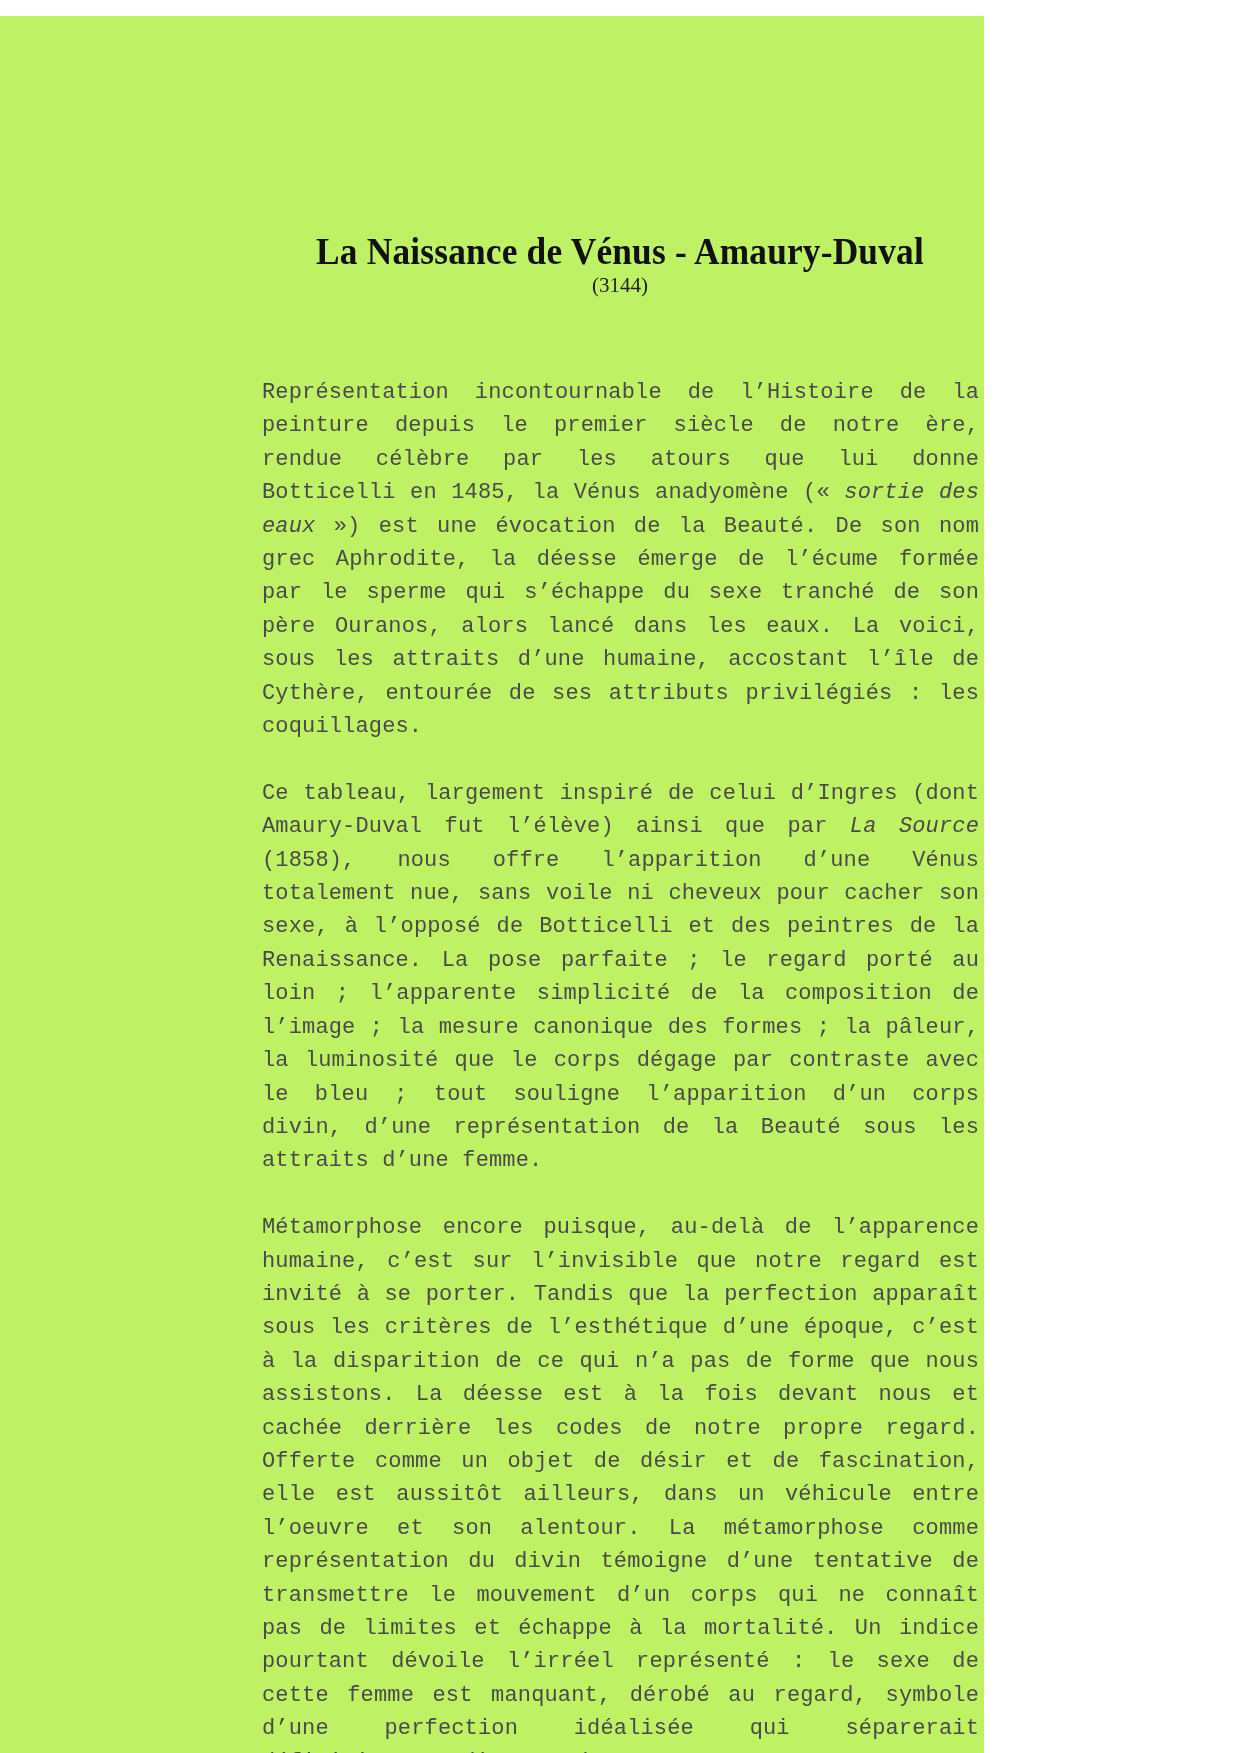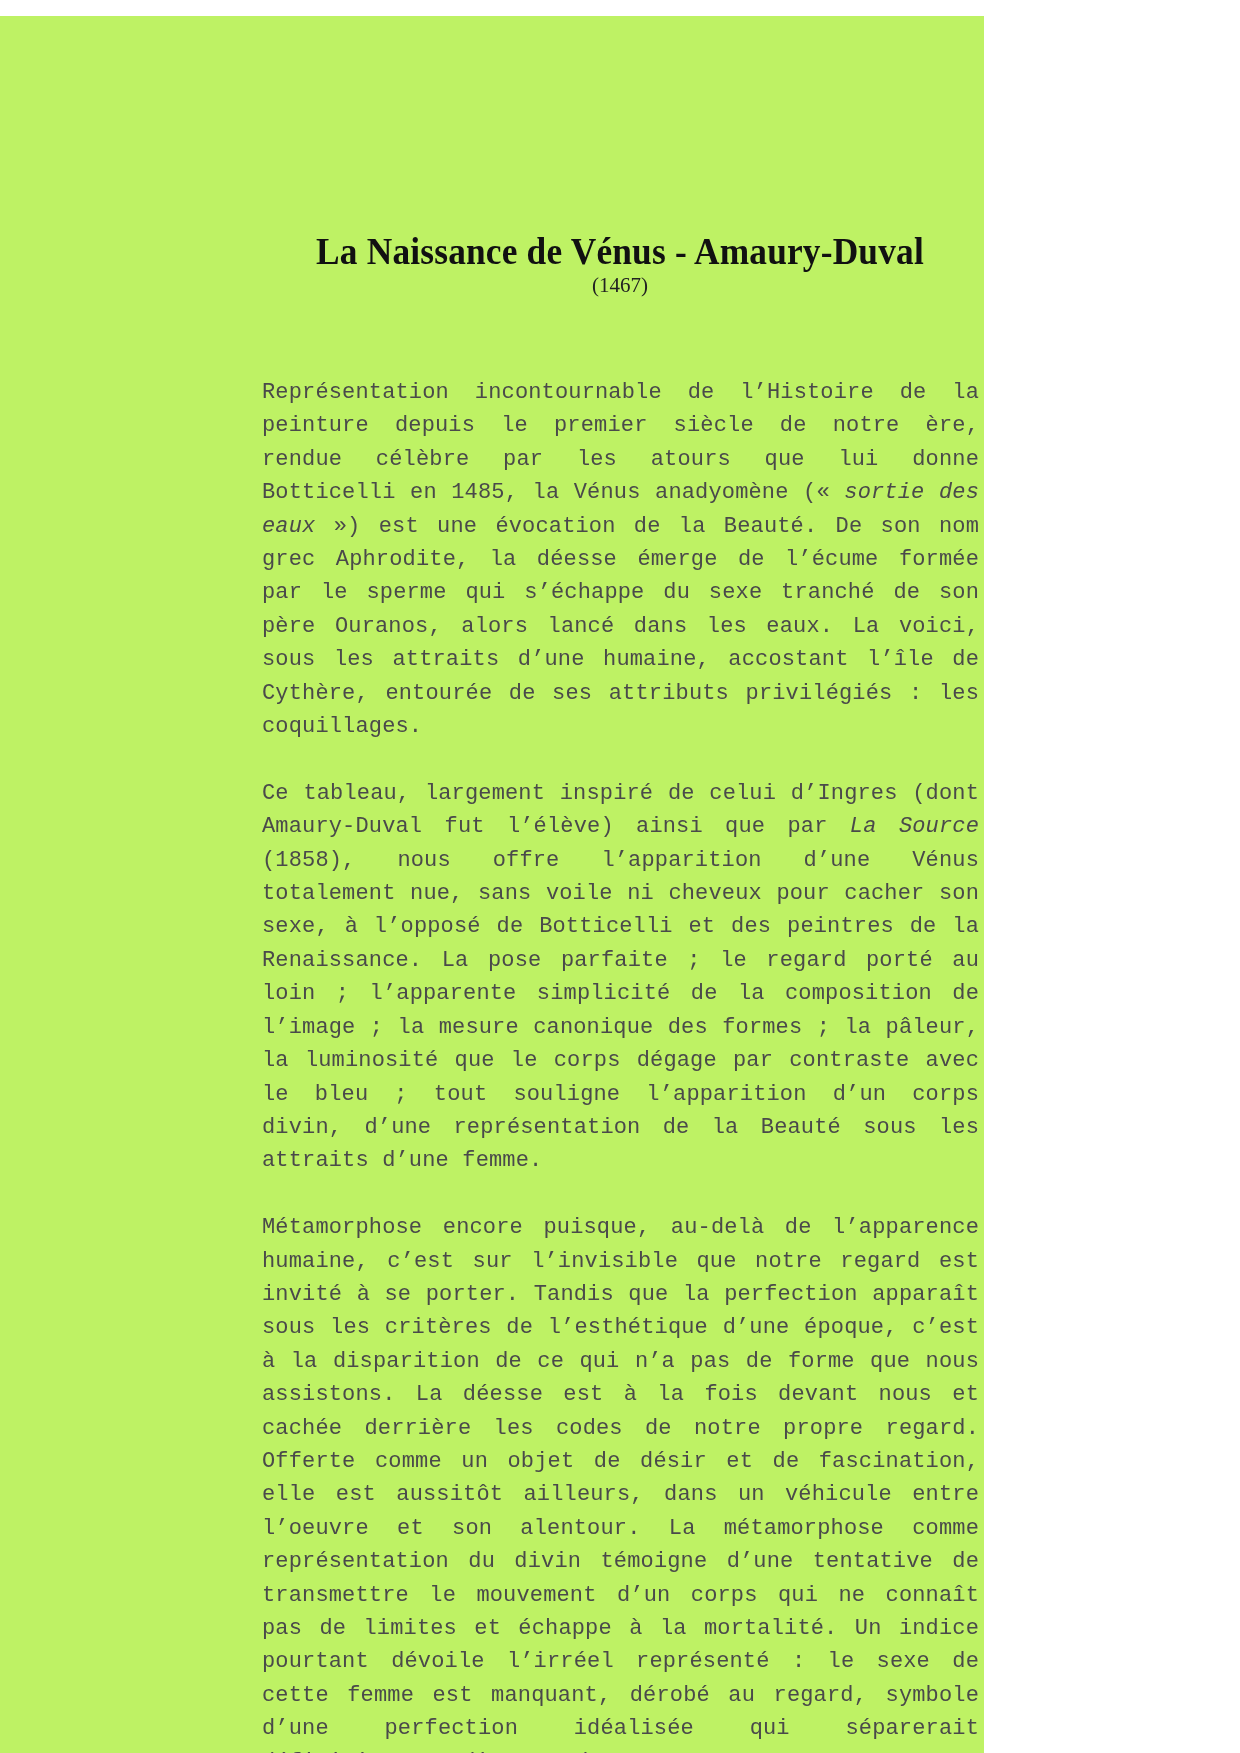--- a/index.html
+++ b/index.html
@@ -62,21 +62,21 @@
       letter-spacing: 0.15px;
     }
     .para em { font-style: italic; }
   </style>
 </head>
 <body>
 
 <div class="page">
   <div class="title-block">
     <h1 class="title">La Naissance de Vénus - Amaury-Duval</h1>
-    <p class="date">(1467)</p>
+    <p class="date">(3144)</p>
   </div>
 
   <div class="body-text">
     <p class="para">
       <span>Représentation incontournable de l’Histoire de la peinture depuis le premier siècle de notre ère, rendue célèbre par les atours que lui donne Botticelli en 1485, la Vénus anadyomène (« </span><em>sortie des eaux</em><span> ») est une évocation de la Beauté. De son nom grec Aphrodite, la déesse émerge de l’écume formée par le sperme qui s’échappe du sexe tranché de son père Ouranos, alors lancé dans les eaux. La voici, sous les attraits d’une humaine, accostant l’île de Cythère, entourée de ses attributs privilégiés : les coquillages.</span>
     </p>
     <p class="para">
       <span>Ce tableau, largement inspiré de celui d’Ingres (dont Amaury-Duval fut l’élève) ainsi que par </span><em>La Source</em><span> (1858), nous offre l’apparition d’une Vénus totalement nue, sans voile ni cheveux pour cacher son sexe, à l’opposé de Botticelli et des peintres de la Renaissance. La pose parfaite ; le regard porté au loin ; l’apparente simplicité de la composition de l’image ; la mesure canonique des formes ; la pâleur, la luminosité que le corps dégage par contraste avec le bleu ; tout souligne l’apparition d’un corps divin, d’une représentation de la Beauté sous les attraits d’une femme.</span>
     </p>
     <p class="para">

